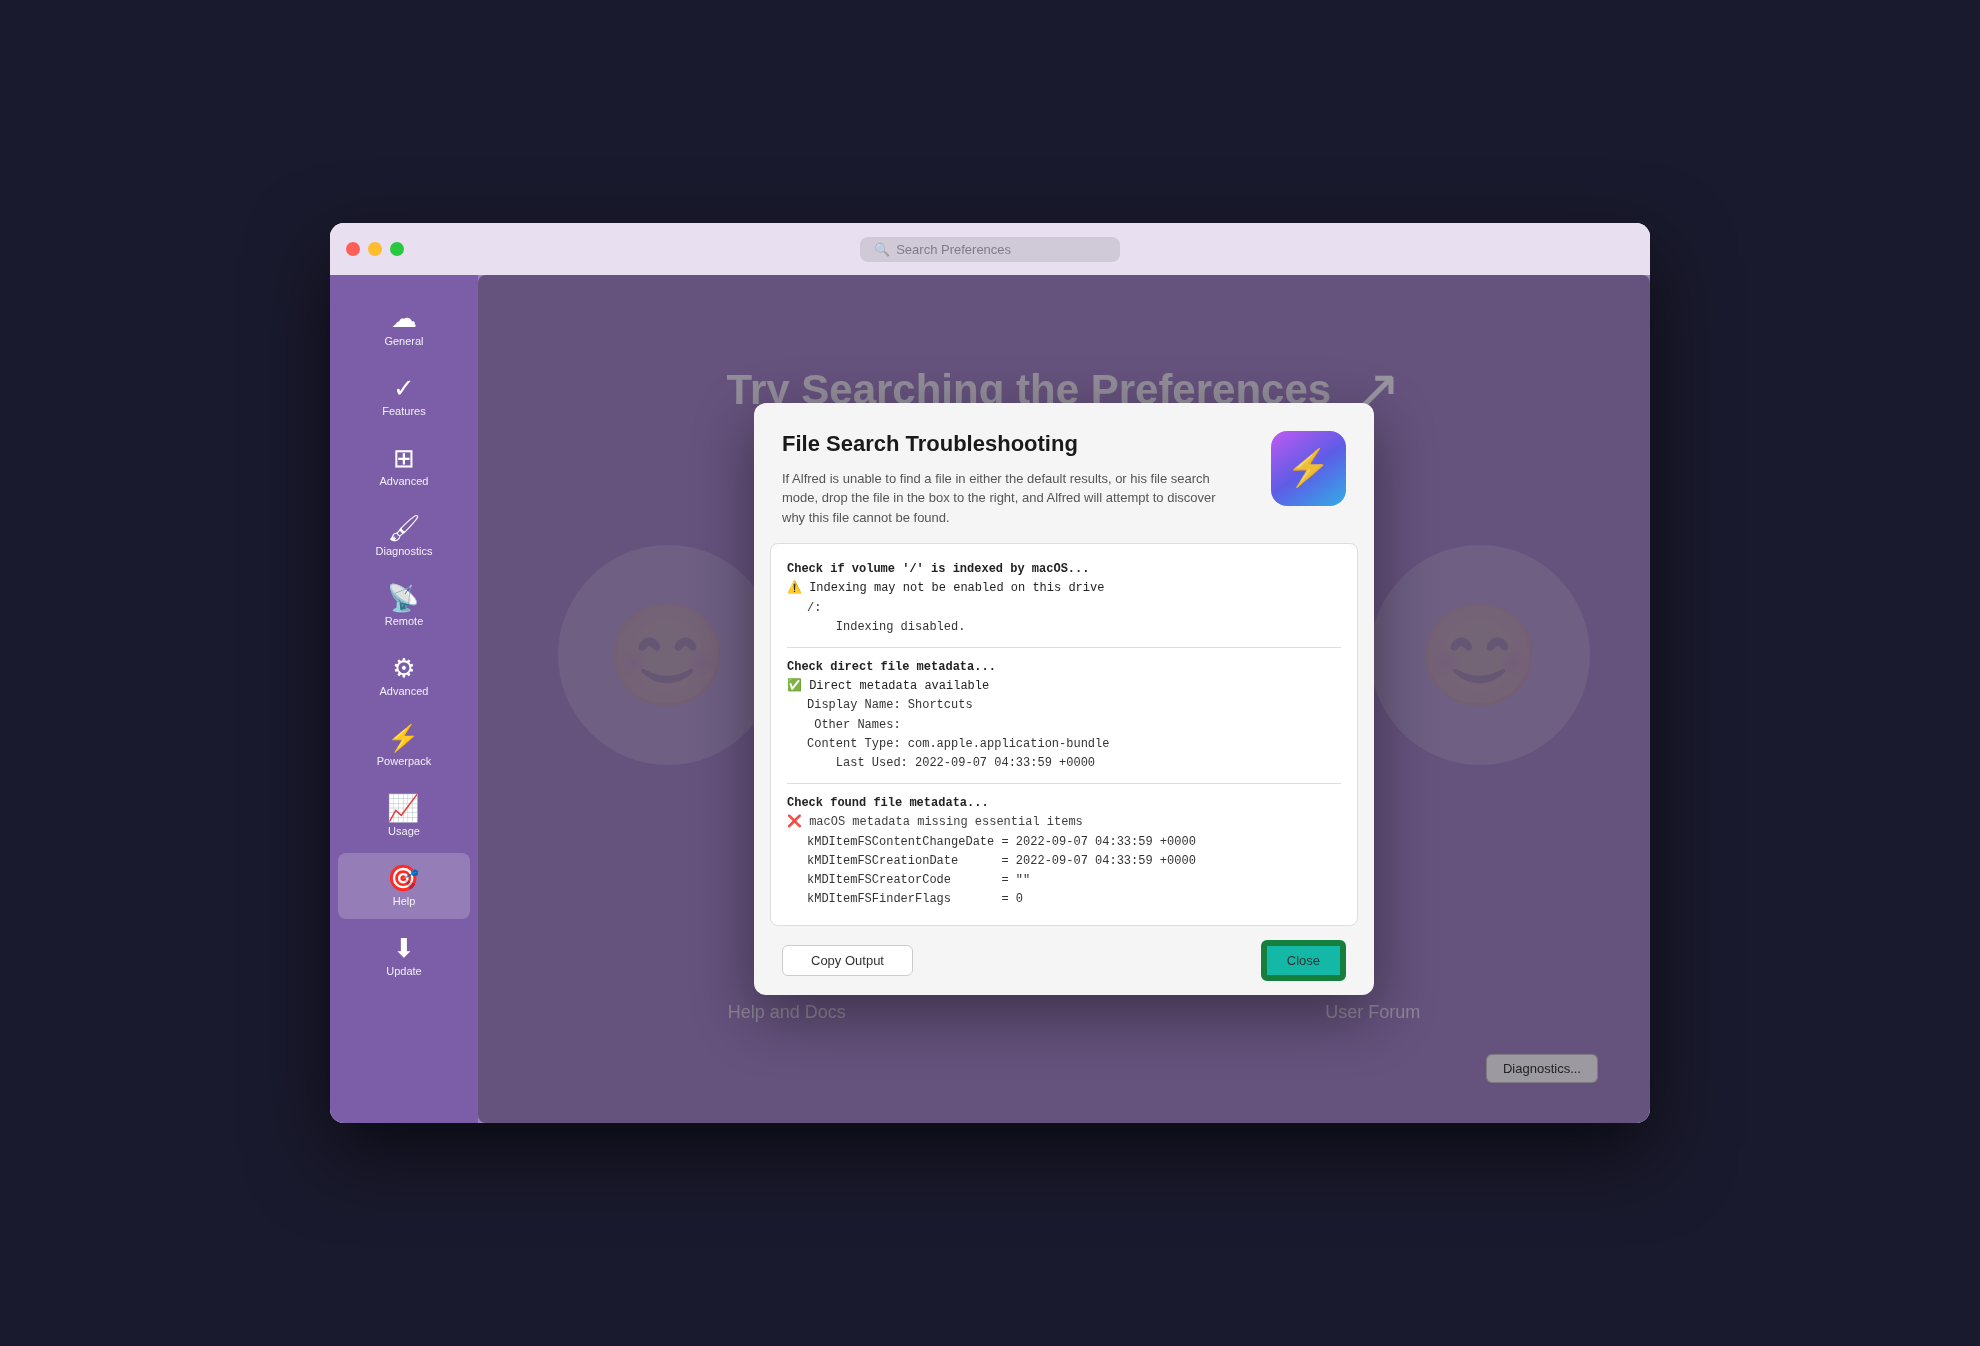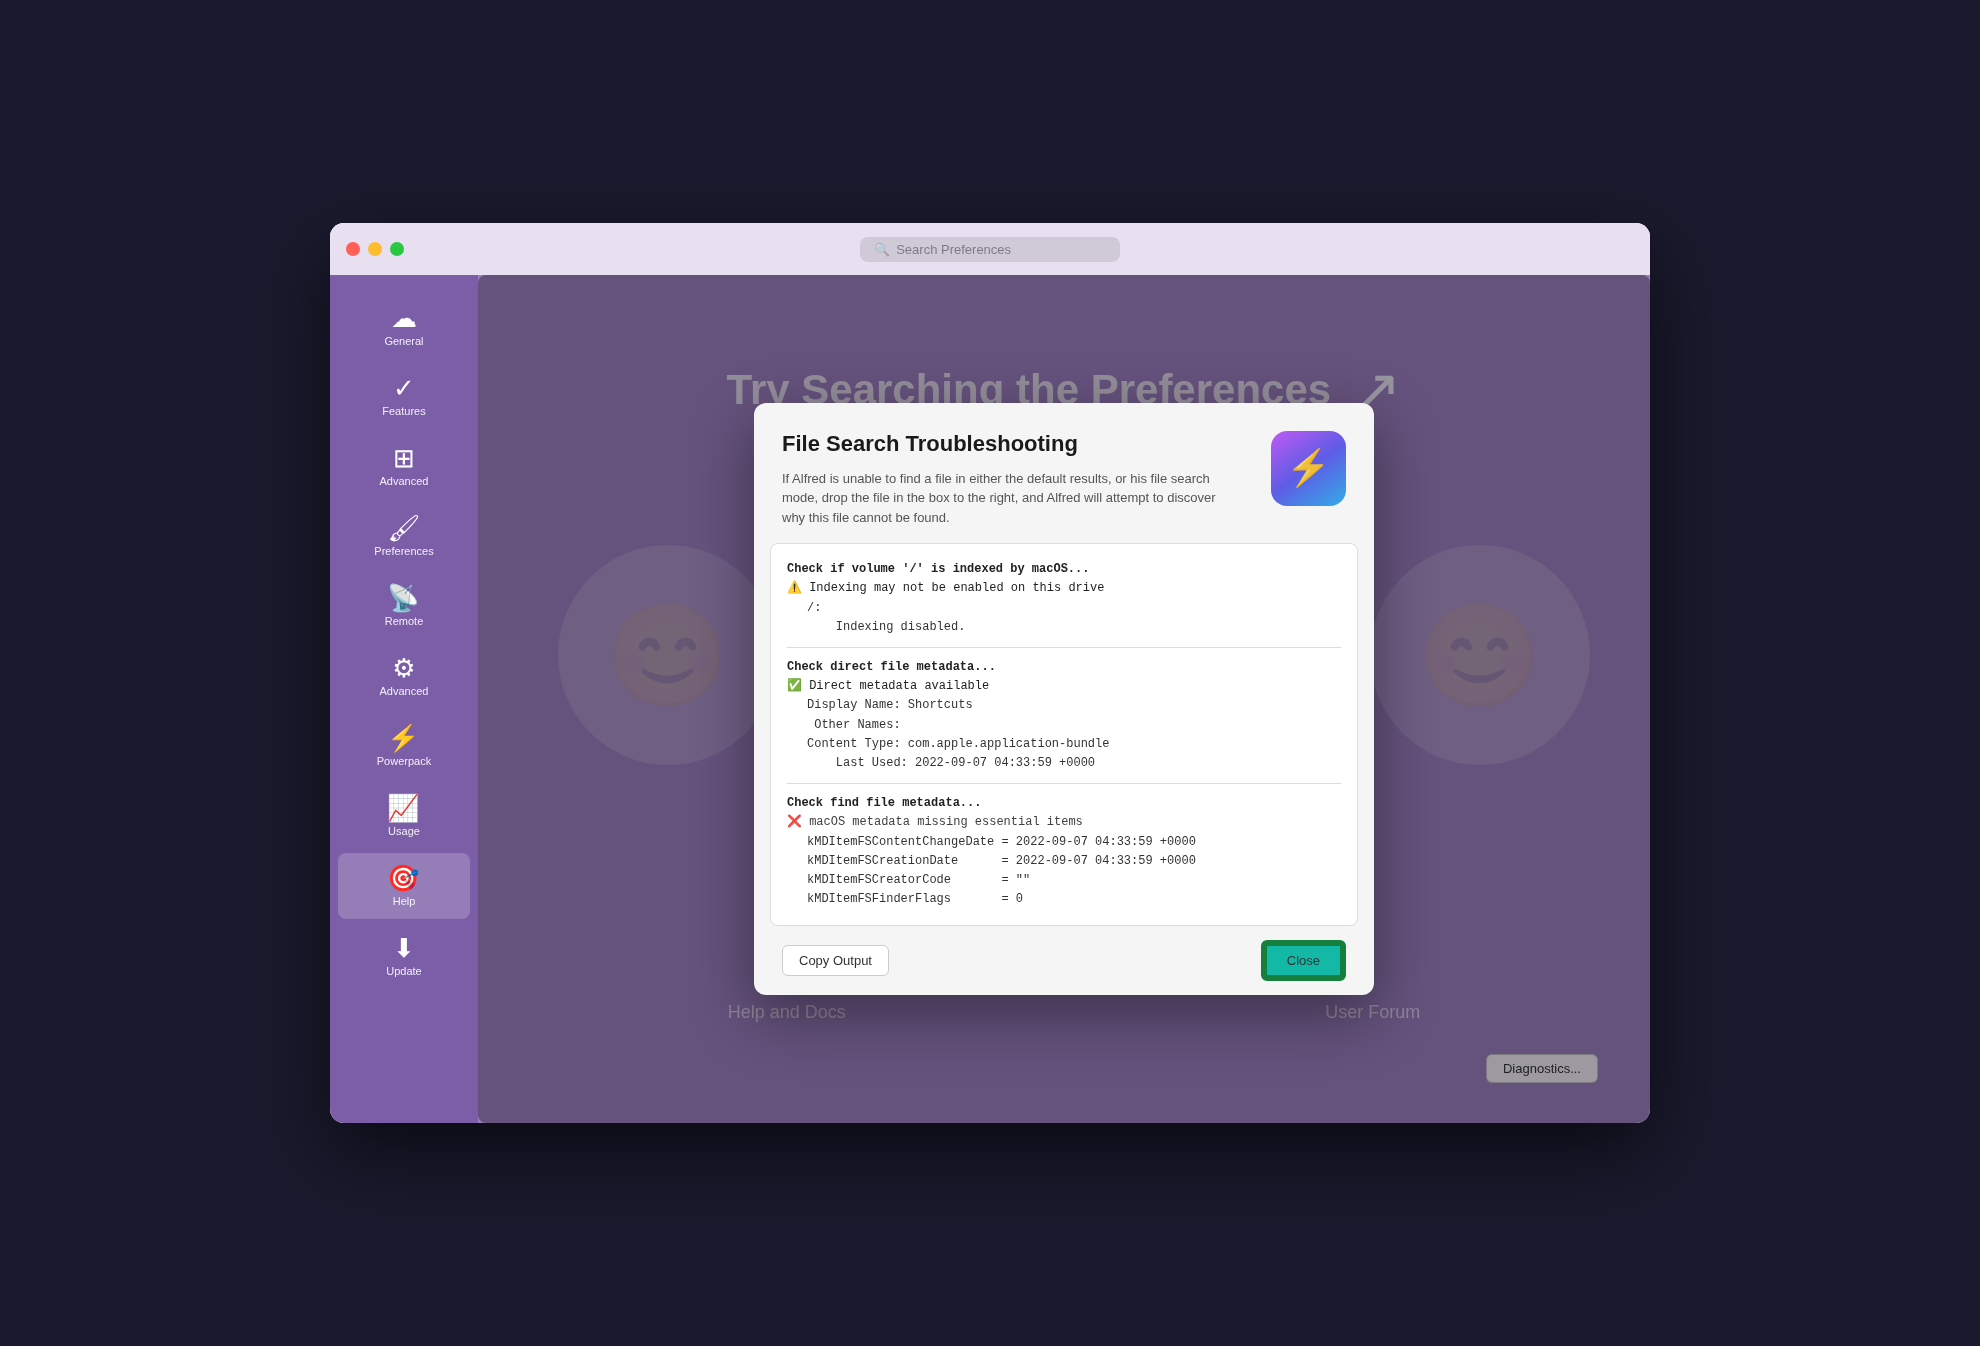--- a/index.html
+++ b/index.html
@@ -299,21 +299,21 @@
       display: flex;
       align-items: center;
       justify-content: space-between;
       flex-shrink: 0;
     }
 
     .btn-copy-output {
       background: #fff;
       border: 1px solid #ccc;
       border-radius: 6px;
-      padding: 7px 16px;
+      padding: 7px 28px;
       font-size: 13px;
       cursor: pointer;
       color: #333;
     }
 
     .btn-close {
       background: #14b8a6;
       border: 6px solid #15803d;
       border-radius: 6px;
       padding: 7px 20px;
@@ -354,21 +354,21 @@
       <div class="sidebar-item">
         <span class="sidebar-icon">✓</span>
         <span class="sidebar-label">Features</span>
       </div>
       <div class="sidebar-item">
         <span class="sidebar-icon">⊞</span>
         <span class="sidebar-label">Advanced</span>
       </div>
       <div class="sidebar-item">
         <span class="sidebar-icon">🖌</span>
-        <span class="sidebar-label">Preferences</span>
+        <span class="sidebar-label">Diagnostics</span>
       </div>
       <div class="sidebar-item">
         <span class="sidebar-icon">📡</span>
         <span class="sidebar-label">Remote</span>
       </div>
       <div class="sidebar-item">
         <span class="sidebar-icon">⚙</span>
         <span class="sidebar-label">Advanced</span>
       </div>
       <div class="sidebar-item">
@@ -421,21 +421,21 @@
 
           <div class="modal-output-area">
             <span class="output-line output-section-header">Check if volume '/' is indexed by macOS...</span>
             <span class="output-line"><span class="output-warning">Indexing may not be enabled on this drive</span></span>
             <span class="output-line output-indent">/:<br>&nbsp;&nbsp;&nbsp;&nbsp;Indexing disabled.</span>
             <hr class="output-divider">
             <span class="output-line output-section-header">Check direct file metadata...</span>
             <span class="output-line"><span class="output-success">Direct metadata available</span></span>
             <span class="output-line output-indent">Display Name: Shortcuts<br>&nbsp;Other Names:<br>Content Type: com.apple.application-bundle<br>&nbsp;&nbsp;&nbsp;&nbsp;Last Used: 2022-09-07 04:33:59 +0000</span>
             <hr class="output-divider">
-            <span class="output-line output-section-header">Check find file metadata...</span>
+            <span class="output-line output-section-header">Check found file metadata...</span>
             <span class="output-line"><span class="output-error">macOS metadata missing essential items</span></span>
             <span class="output-line output-indent">kMDItemFSContentChangeDate = 2022-09-07 04:33:59 +0000<br>kMDItemFSCreationDate&nbsp;&nbsp;&nbsp;&nbsp;&nbsp;&nbsp;= 2022-09-07 04:33:59 +0000<br>kMDItemFSCreatorCode&nbsp;&nbsp;&nbsp;&nbsp;&nbsp;&nbsp;&nbsp;= ""<br>kMDItemFSFinderFlags&nbsp;&nbsp;&nbsp;&nbsp;&nbsp;&nbsp;&nbsp;= 0</span>
           </div>
 
           <div class="modal-footer">
             <button class="btn-copy-output">Copy Output</button>
             <button class="btn-close">Close</button>
           </div>
         </div>
       </div>

